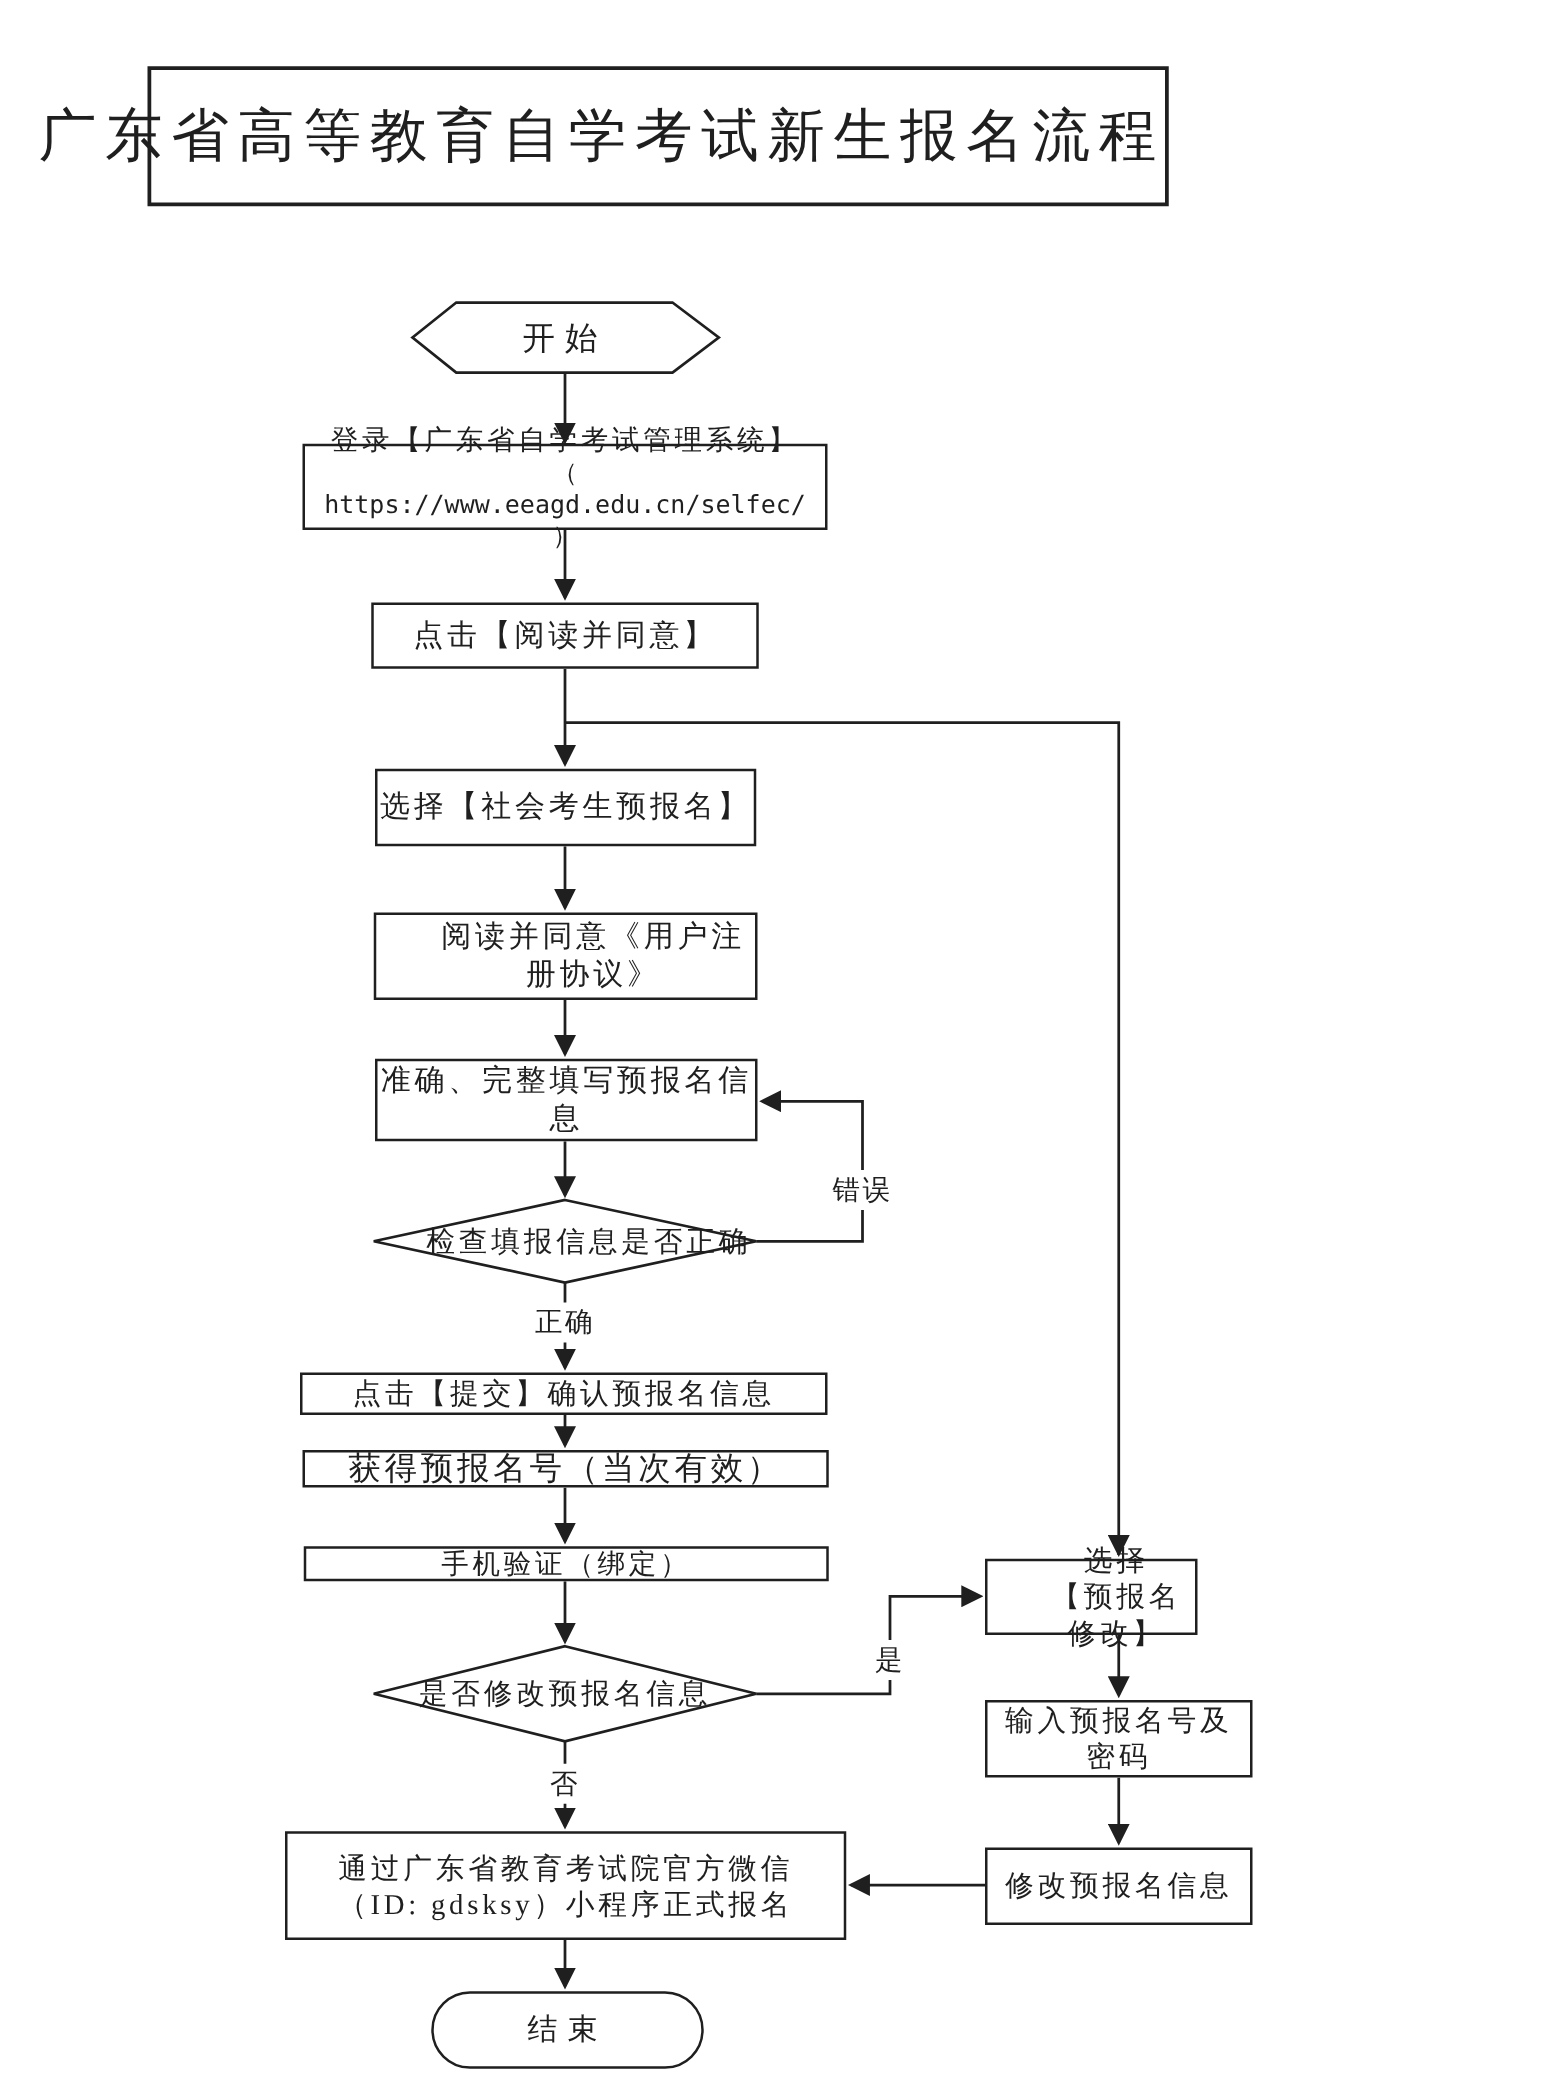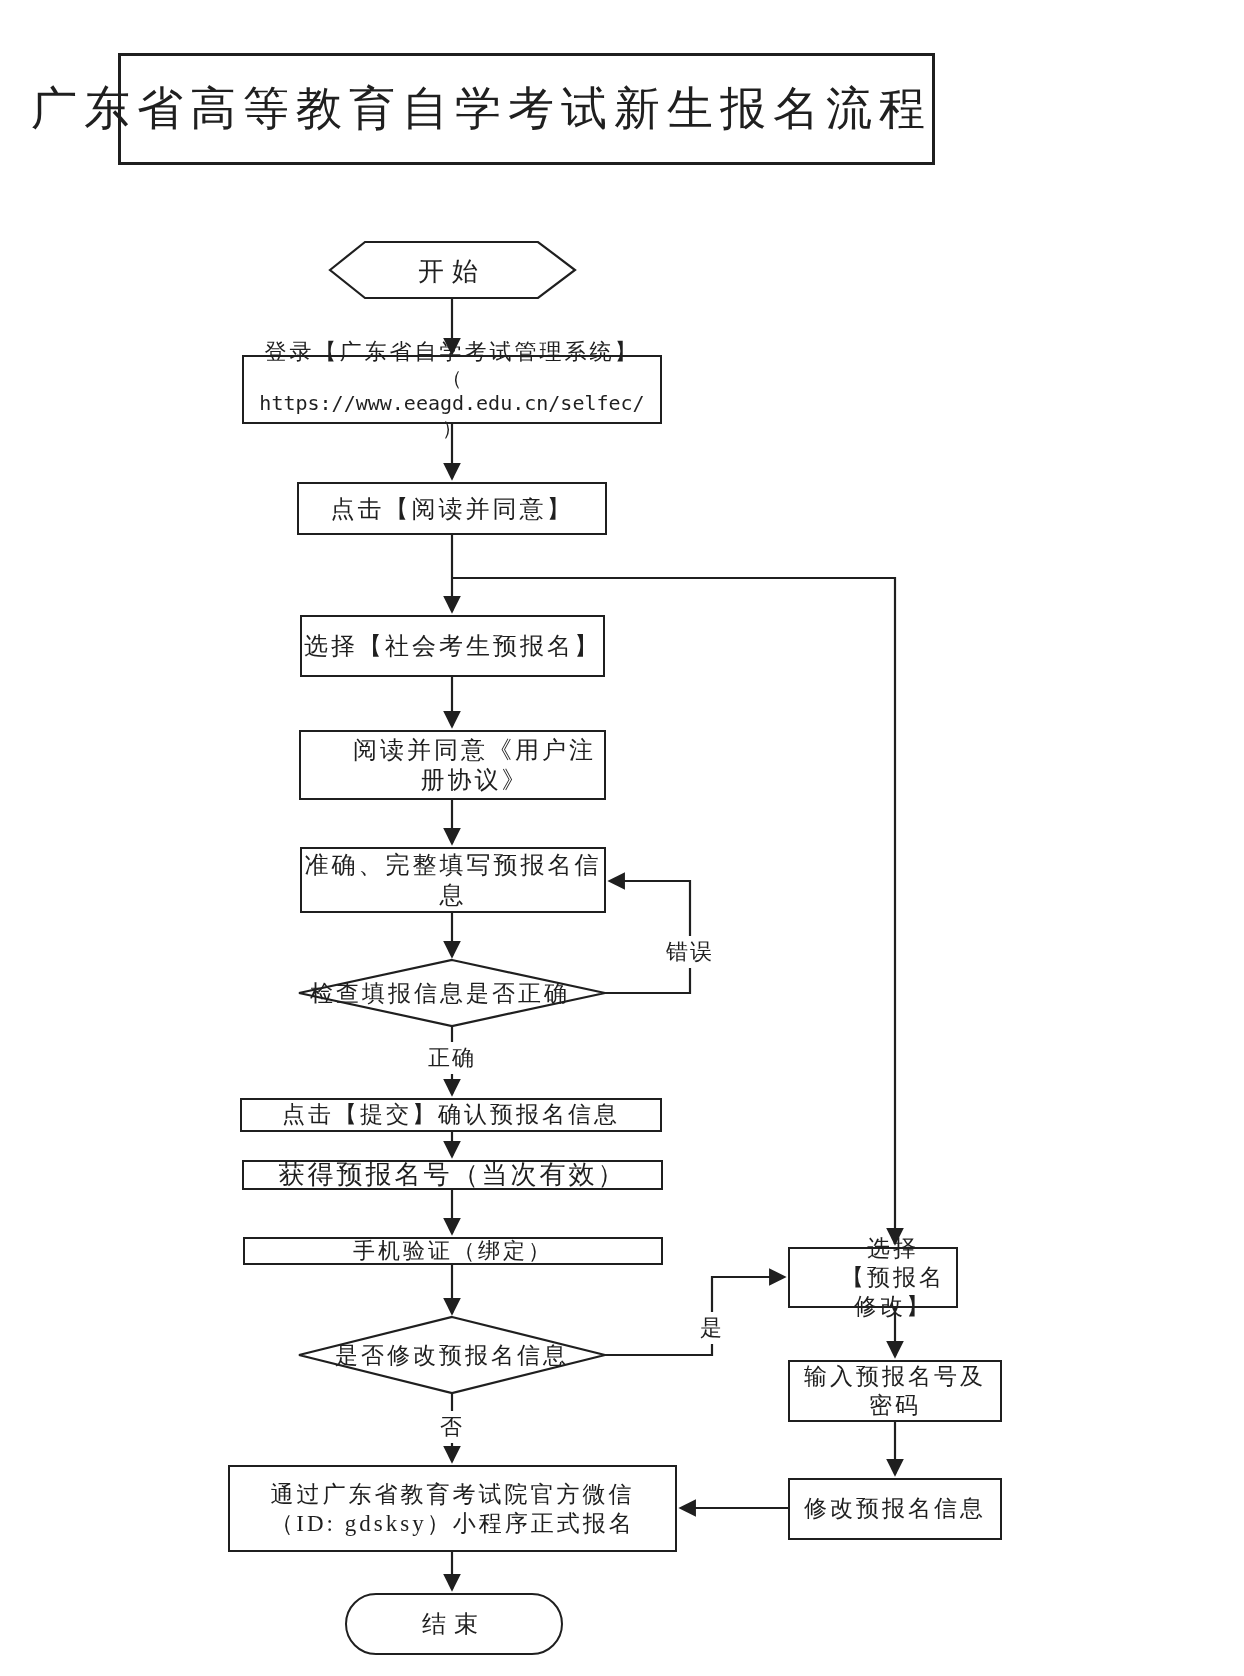--- a/index.html
+++ b/index.html
@@ -110,21 +110,21 @@
   </div>
 
   <div class="node" style="left:299px;top:730px;width:307px;height:70px;padding-left:44px;">
     <span>阅读并同意《用户注册协议》</span>
   </div>
 
   <div class="node" style="left:300px;top:847px;width:306px;height:66px;">
     <span>准确、完整填写预报名信息</span>
   </div>
 
-  <div class="free-label" style="left:440px;top:993px;font-size:23px;">检查填报信息是否正确</div>
+  <div class="free-label" style="left:471px;top:993px;font-size:23px;">检查填报信息是否正确</div>
 
   <div class="node" style="left:240px;top:1098px;width:422px;height:34px;font-size:23px;">
     <span>点击【提交】确认预报名信息</span>
   </div>
 
   <div class="node" style="left:242px;top:1160px;width:421px;height:30px;font-size:26px;">
     <span>获得预报名号（当次有效）</span>
   </div>
 
   <div class="node" style="left:243px;top:1237px;width:420px;height:28px;font-size:22px;">

